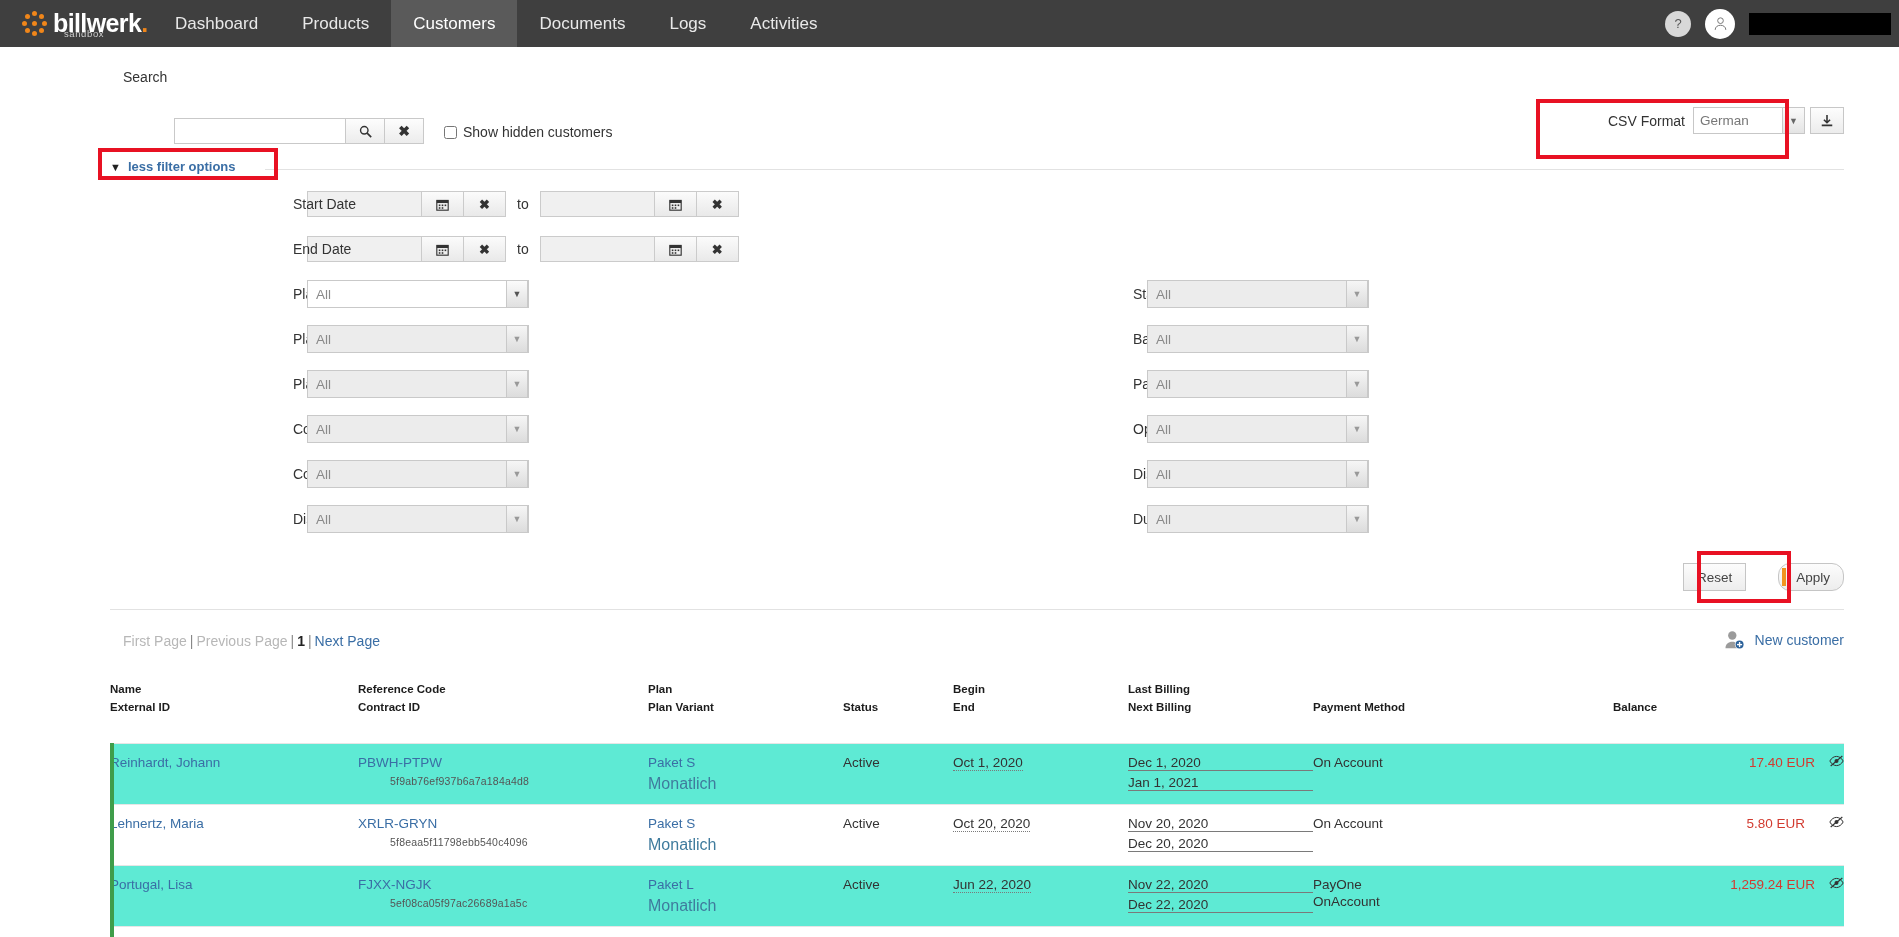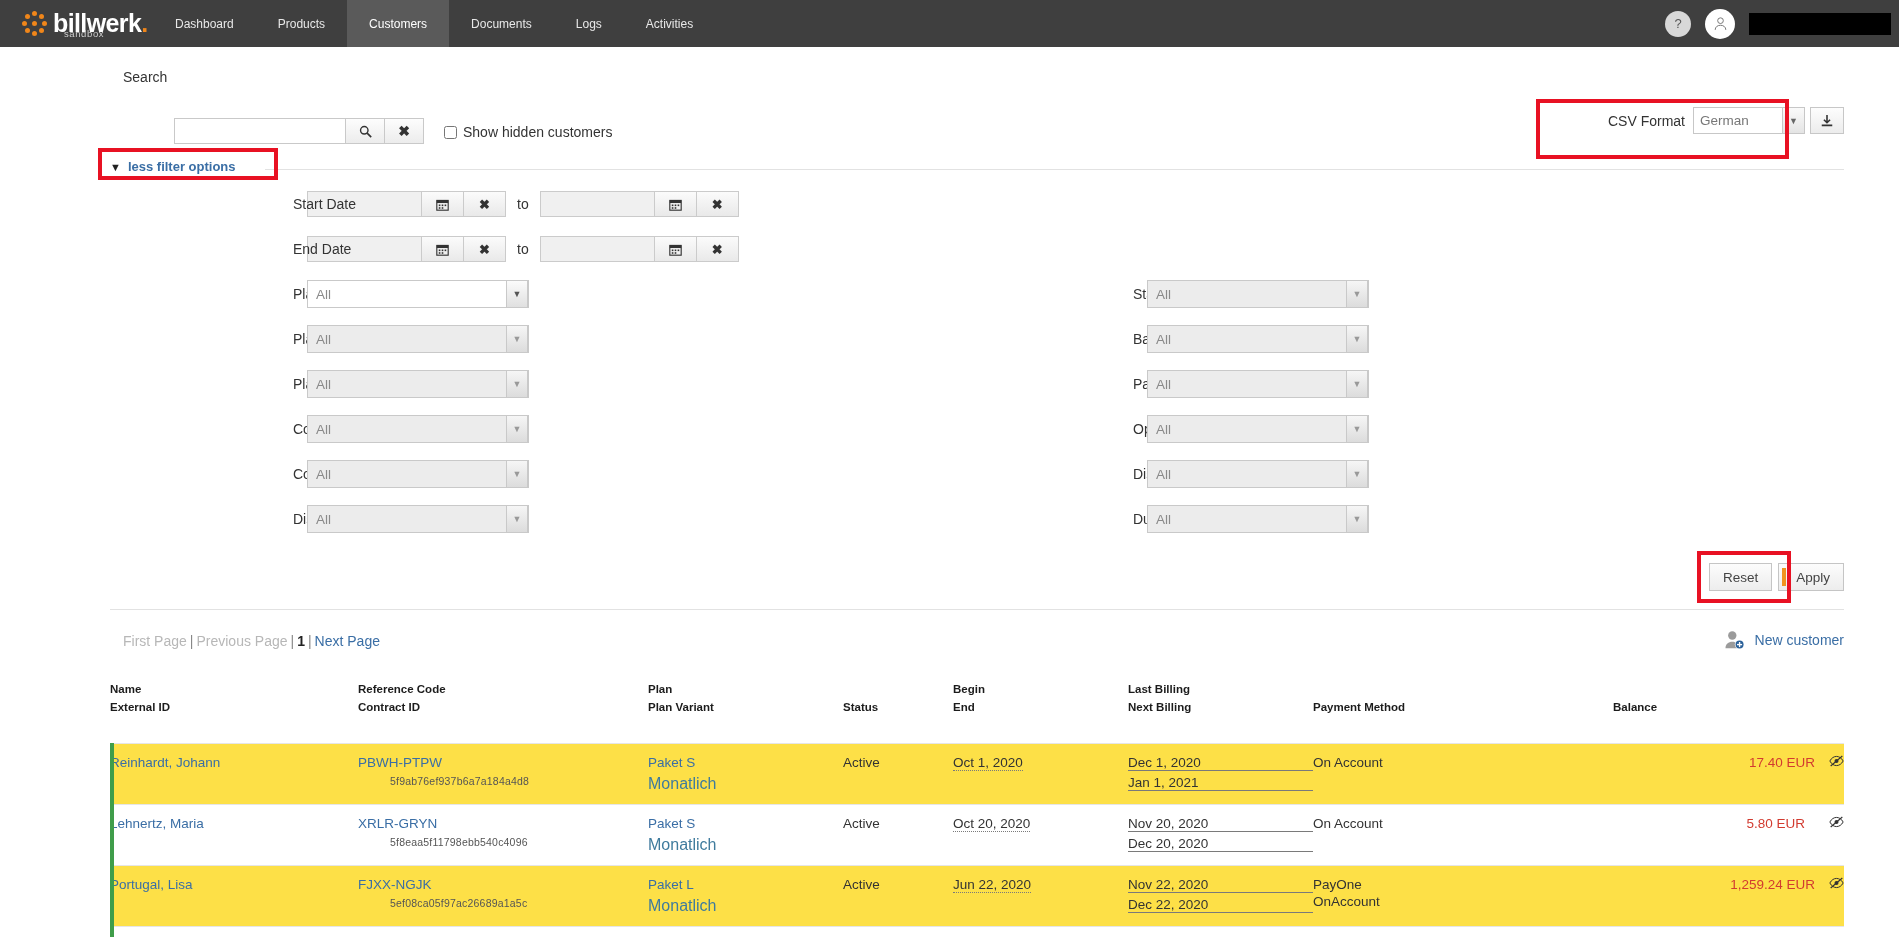--- a/index.html
+++ b/index.html
@@ -39,21 +39,21 @@
   }
   .brand-text .dot { color:#f0861a; }
   .brand-sub {
     position:absolute; left:64px; top:28px;
     color:#cfcfcf; font-size:9.5px; letter-spacing:0.6px;
   }
   .nav-items { display:flex; align-items:stretch; margin-left: 18px; }
   .nav-item {
     display:flex; align-items:center;
     padding: 0 22px;
-    color:#e8e8e8; font-size:12px;
+    color:#e8e8e8; font-size:17px;
     cursor:pointer; white-space:nowrap;
   }
   .nav-item.active { background:#5a5a5a; color:#ffffff; }
   .nav-right {
     margin-left:auto; display:flex; align-items:center; padding-right:0;
   }
   .help-circle {
     width:26px; height:26px; border-radius:50%;
     background:#d8d8d8; color:#555;
     display:flex; align-items:center; justify-content:center;
@@ -182,21 +182,21 @@
 
   
   .btnrow { position:absolute; right:55px; top:516px; display:flex; align-items:center; }
   .btn {
     height:28px; min-width:56px;
     border:1px solid #c5c5c5;
     background:linear-gradient(#fcfcfc,#ededed);
     display:flex; align-items:center; justify-content:center;
     font-size:13.5px; color:#444; cursor:pointer; padding:0 13px;
   }
-  .btn-apply { margin-left:6px; position:relative; padding-left:17px; }
+  .btn-apply { margin-left:32px; position:relative; padding-left:17px;border-radius:12px; }
   .btn-apply::before {
     content:""; position:absolute; left:3px; top:4px; bottom:4px; width:4px;
     background:#f0941f;
   }
   .hr-buttons {
     position:absolute; left:110px; right:55px; top:562px;
     border-top:1px solid #e2e2e2;
   }
 
   
@@ -225,21 +225,21 @@
     font-family:"Liberation Sans", sans-serif;
   }
   .th-l1 { height:18px; }
   .th-l2 { height:22px; }
   .hdr-sep td { border-bottom:1px solid #dcdcdc; height:1px; padding:0; }
   table.grid td {
     font-size:13.5px; color:#333; vertical-align:top;
     padding: 11px 0 9px 0;
     border-bottom:1px solid #e6e6e6;
   }
-  tr.datarow.alt td { background:#fde047; }
+  tr.datarow.alt td { background:#5eead4; }
   td.firstcell { position:relative; padding-left:12px; }
   td.firstcell::before {
     content:""; position:absolute; left:0; top:-1px; bottom:-1px; width:4px;
     background:#3f9d4a;
   }
   .cname { color:#3a6ea5; display:block; line-height:16px; }
   .clink { color:#3a6ea5; display:block; line-height:16px; }
   .cmono { color:#555; font-size:10.5px; display:block; margin-top:4px; letter-spacing:0.2px;padding-left:32px; }
   .cplanvar { color:#3f7b9d; font-size:16px; display:block; margin-top:4px; }
   .dt { border-bottom:1px dotted #7a7a7a; display:inline-block; line-height:15px; }

